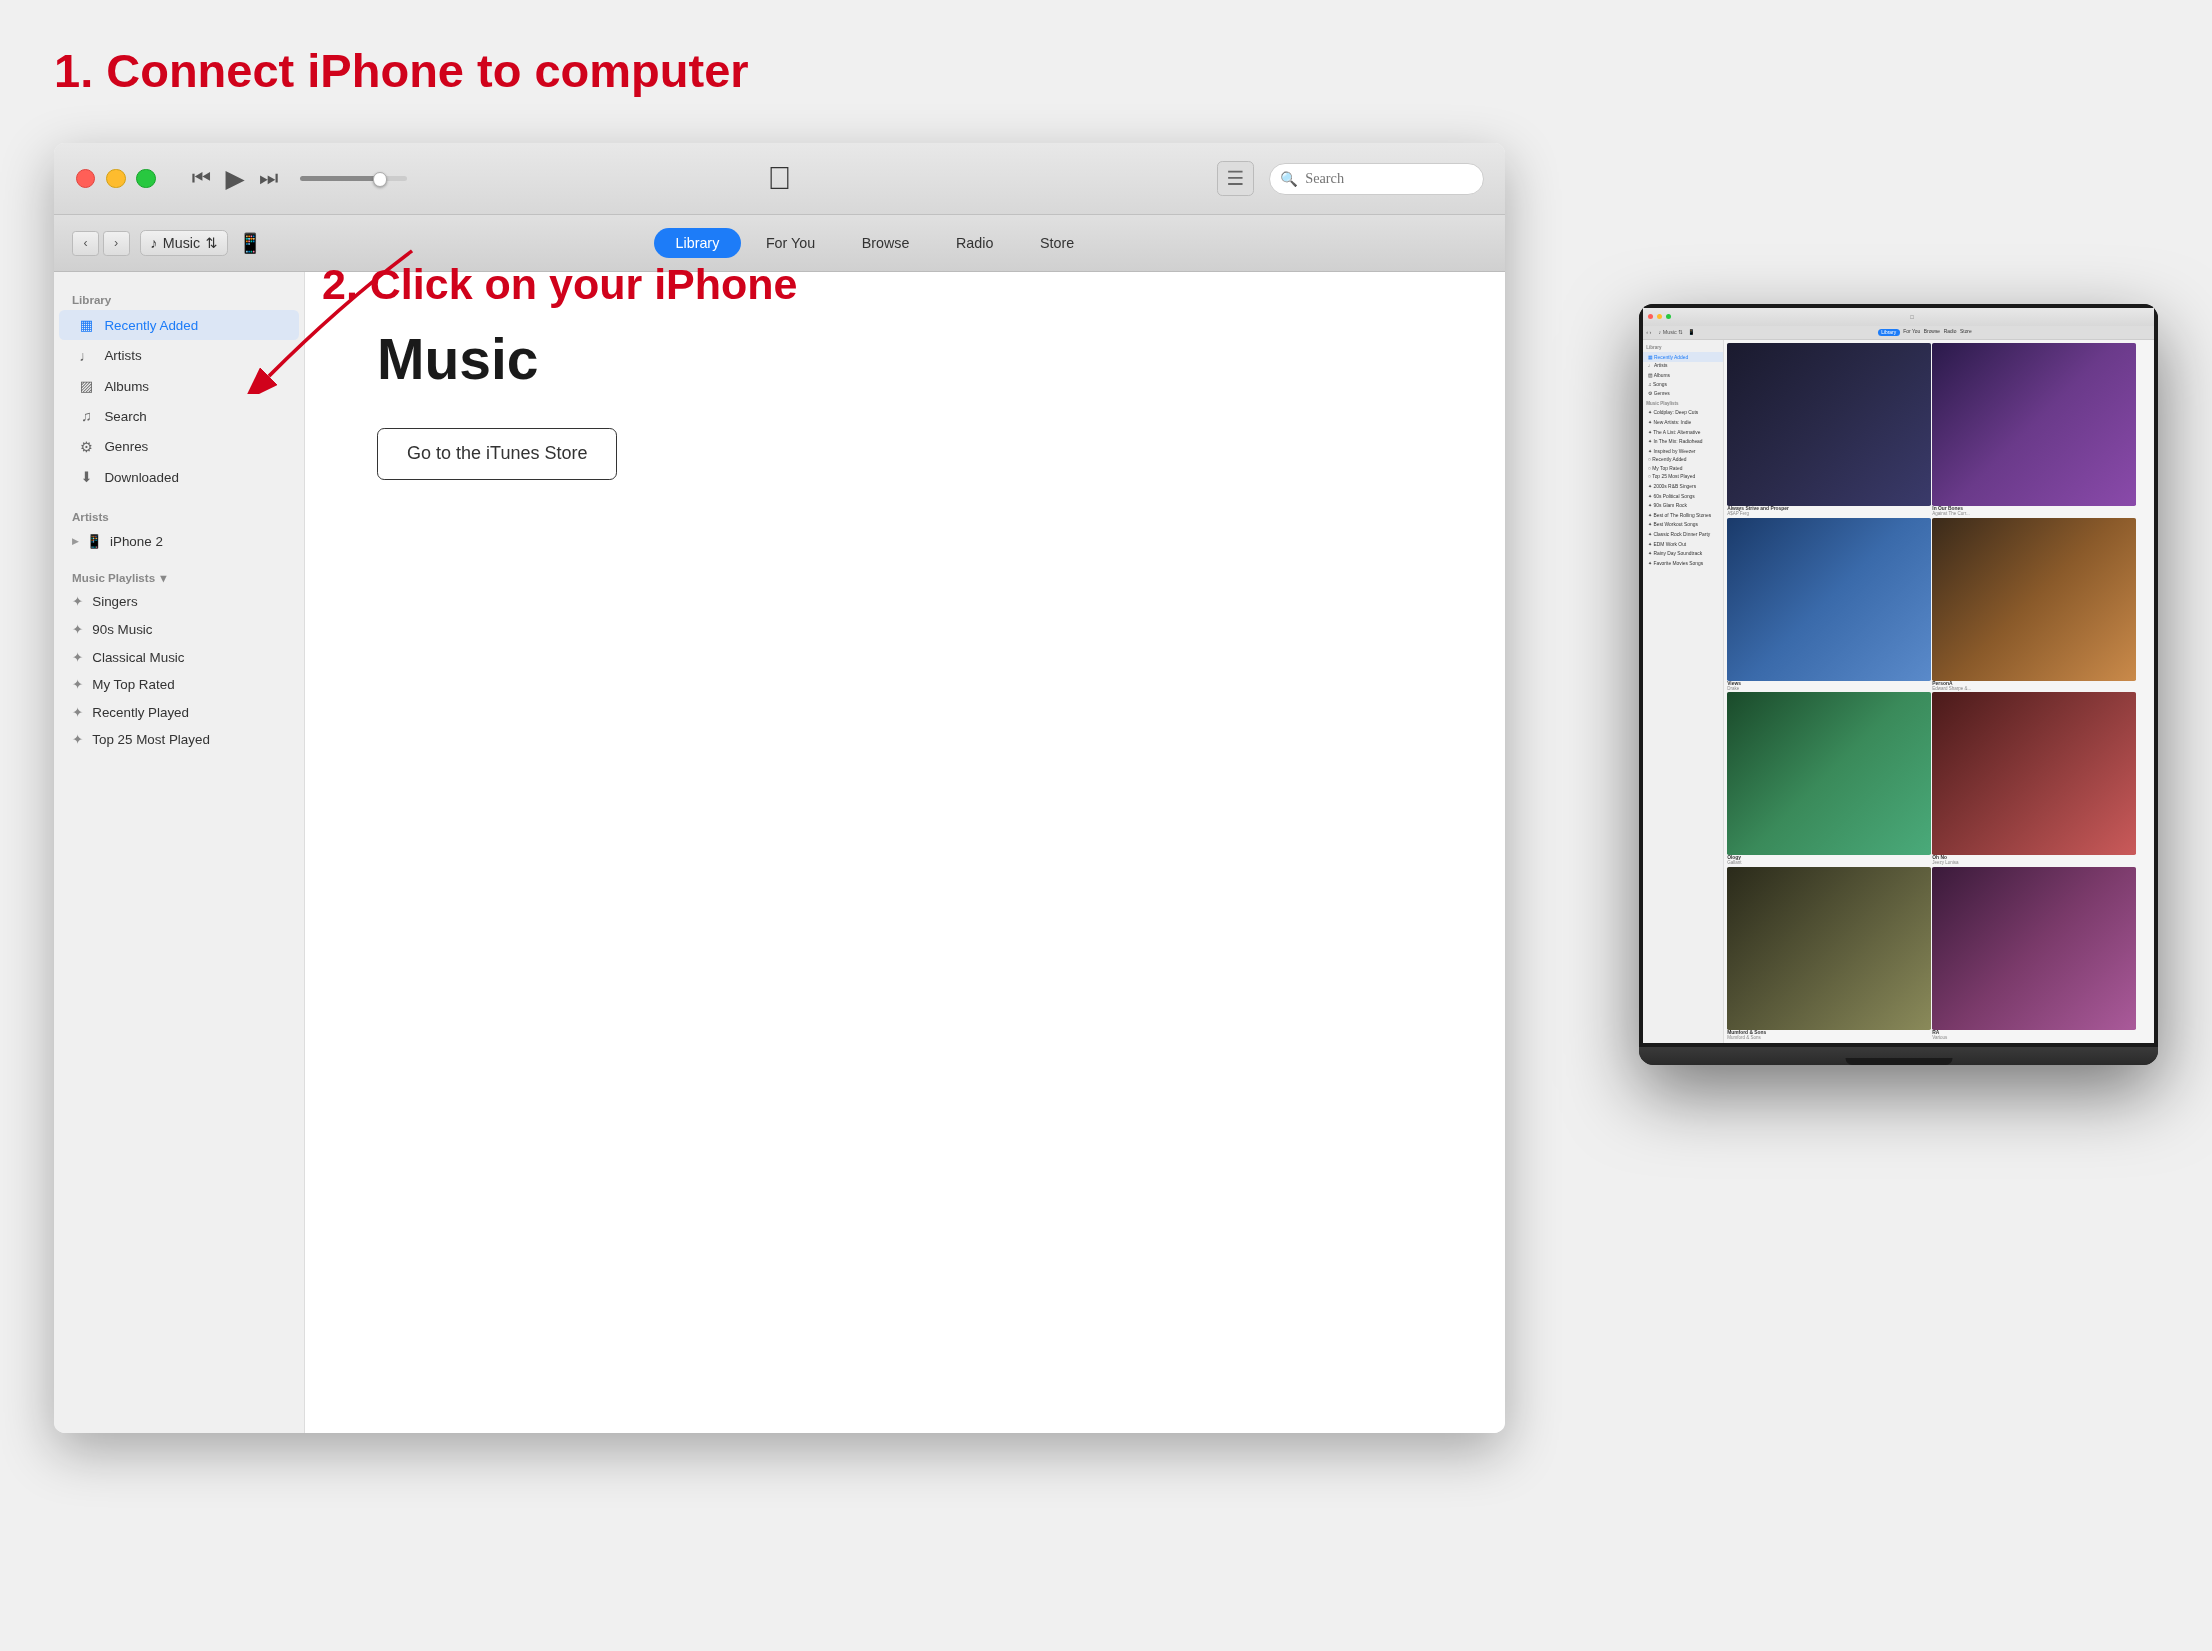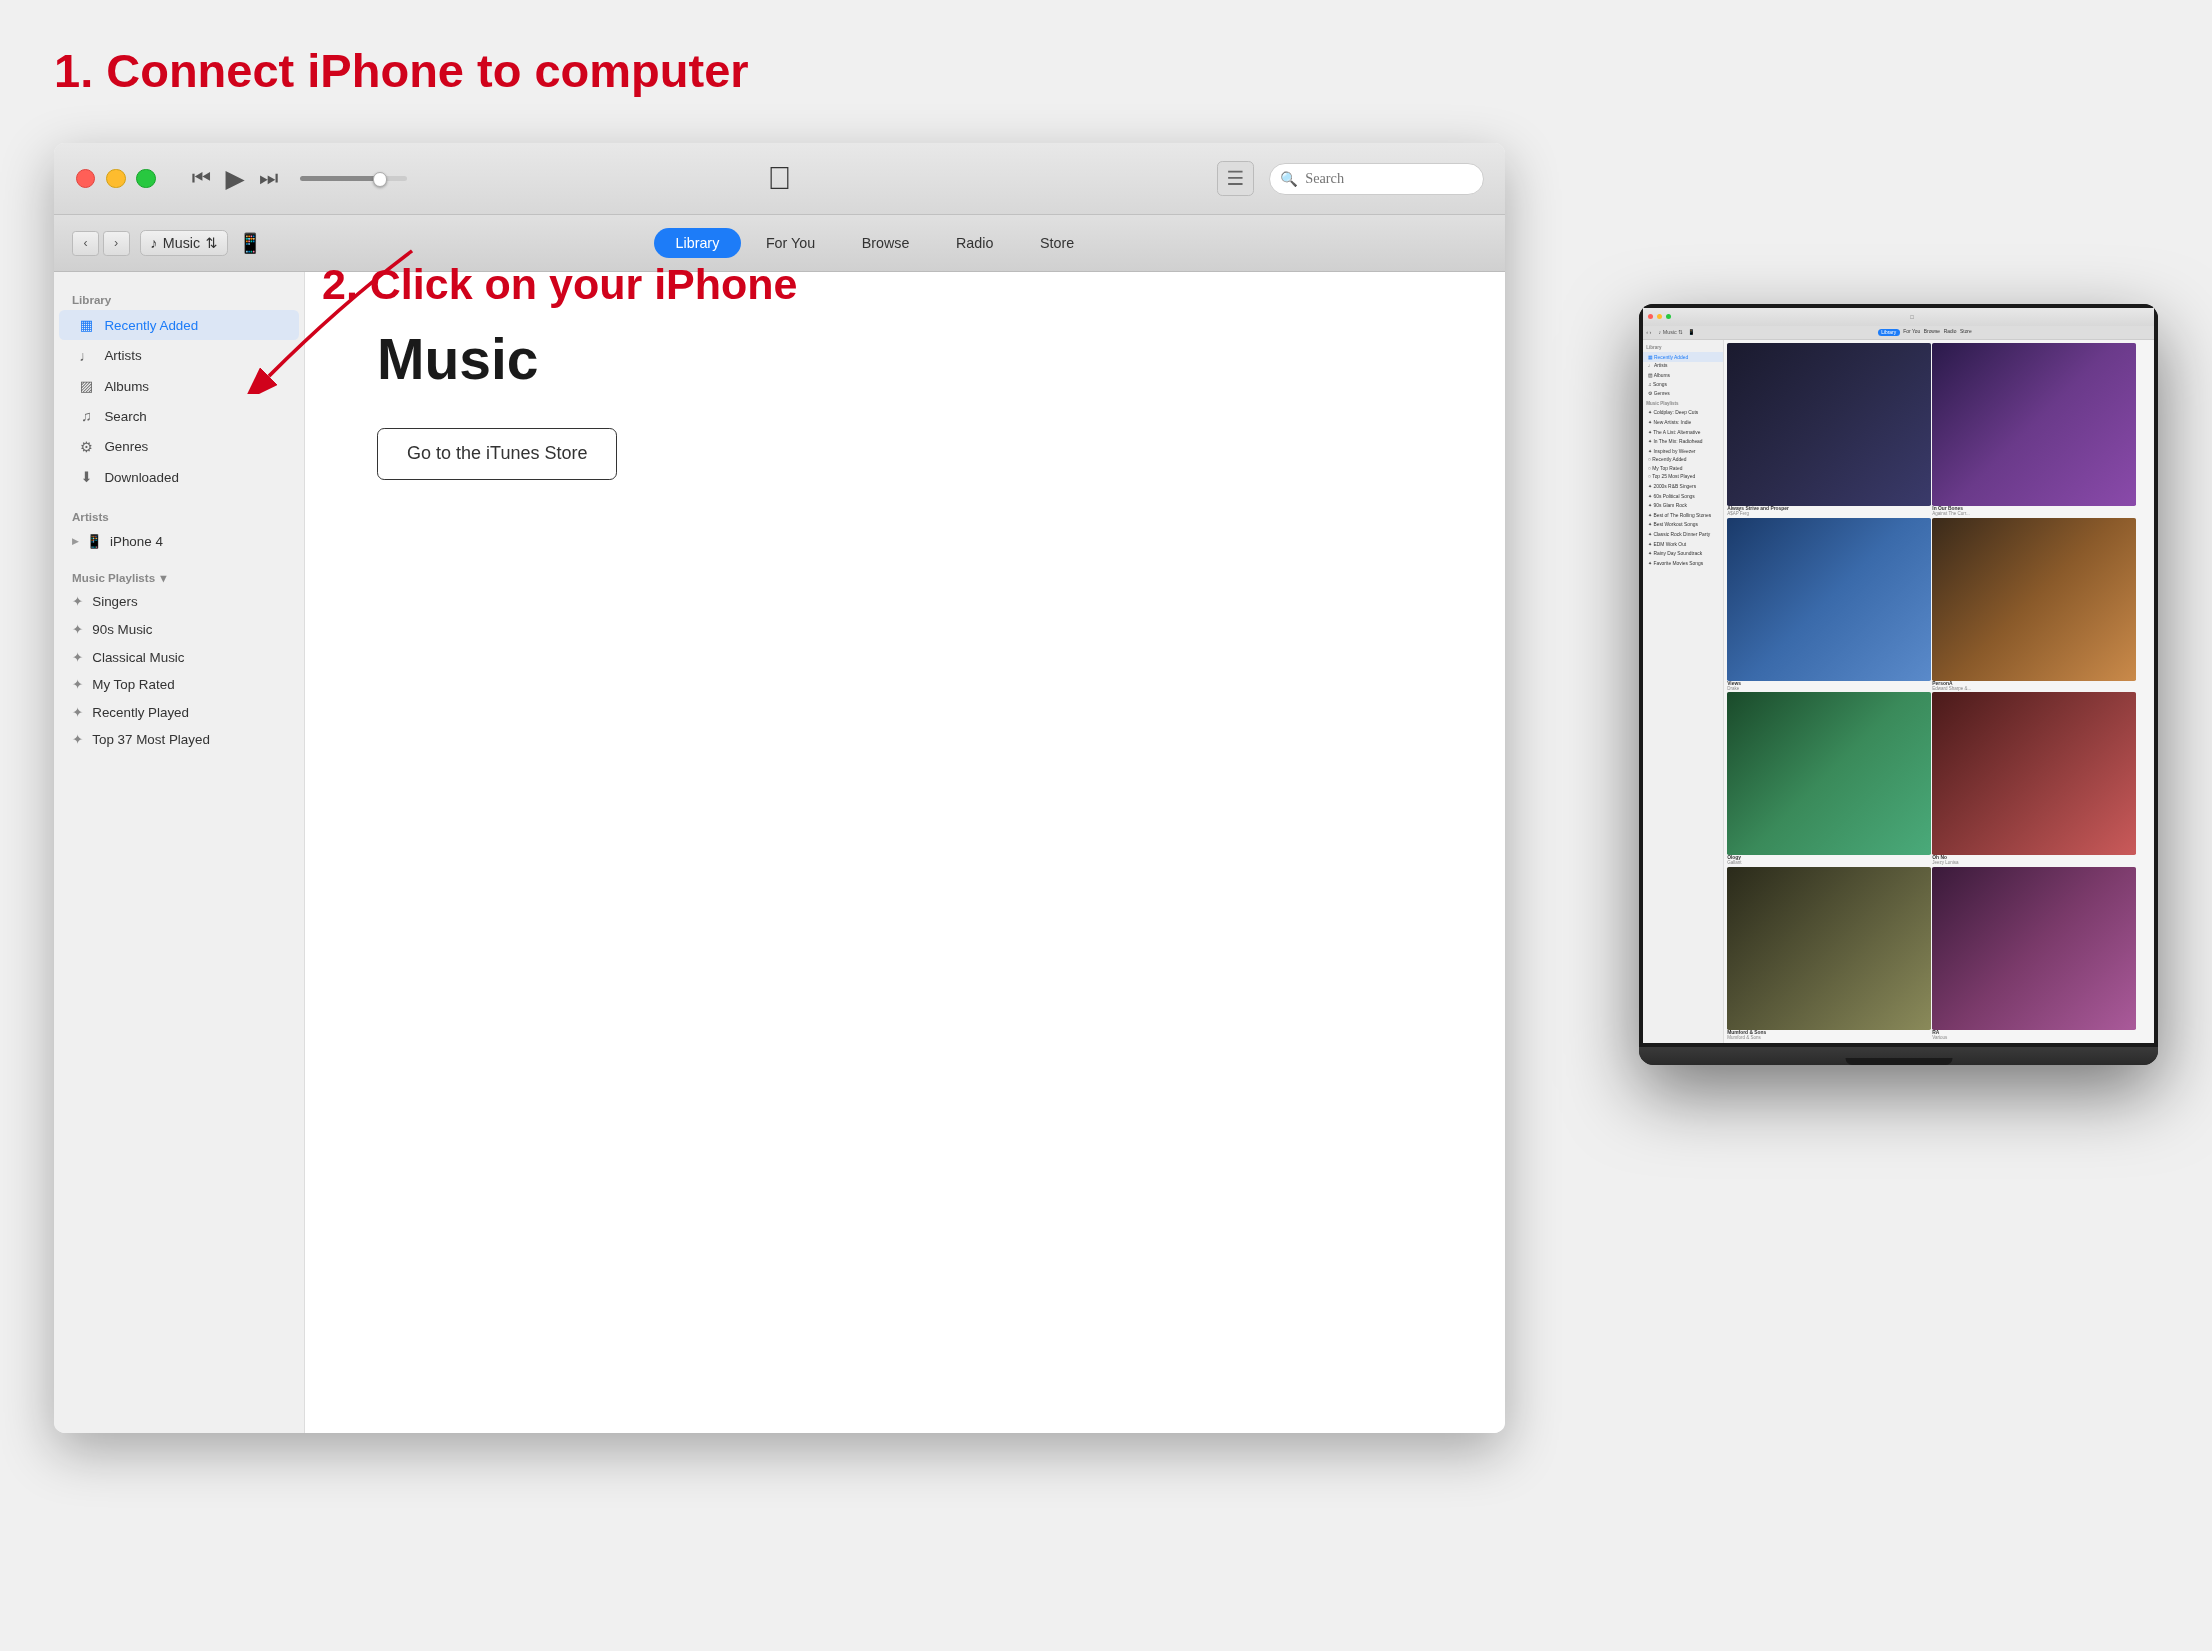--- a/index.html
+++ b/index.html
@@ -577,21 +577,21 @@
       <div class="sidebar-item">
         <span class="item-icon">⬇</span>
         <span>Downloaded</span>
       </div>
 
       <div class="devices-section">
         <div class="sidebar-section-label">Artists</div>
         <div class="device-item">
           <span class="device-chevron">▶</span>
           <span>📱</span>
-          <span>iPhone 4</span>
+          <span>iPhone 2</span>
         </div>
       </div>
 
       <div class="playlists-section">
         <div class="playlists-header">
           <span>Music Playlists</span>
           <span>▾</span>
         </div>
         <div class="playlist-item">
           <span class="gear-icon">✦</span>
@@ -608,21 +608,21 @@
         <div class="playlist-item">
           <span class="gear-icon">✦</span>
           <span>My Top Rated</span>
         </div>
         <div class="playlist-item">
           <span class="gear-icon">✦</span>
           <span>Recently Played</span>
         </div>
         <div class="playlist-item">
           <span class="gear-icon">✦</span>
-          <span>Top 37 Most Played</span>
+          <span>Top 25 Most Played</span>
         </div>
       </div>
     </div>
 
     <div class="main-content">
       <h1 class="main-title">Music</h1>
       <button class="itunes-store-btn">Go to the iTunes Store</button>
     </div>
 
   </div>

